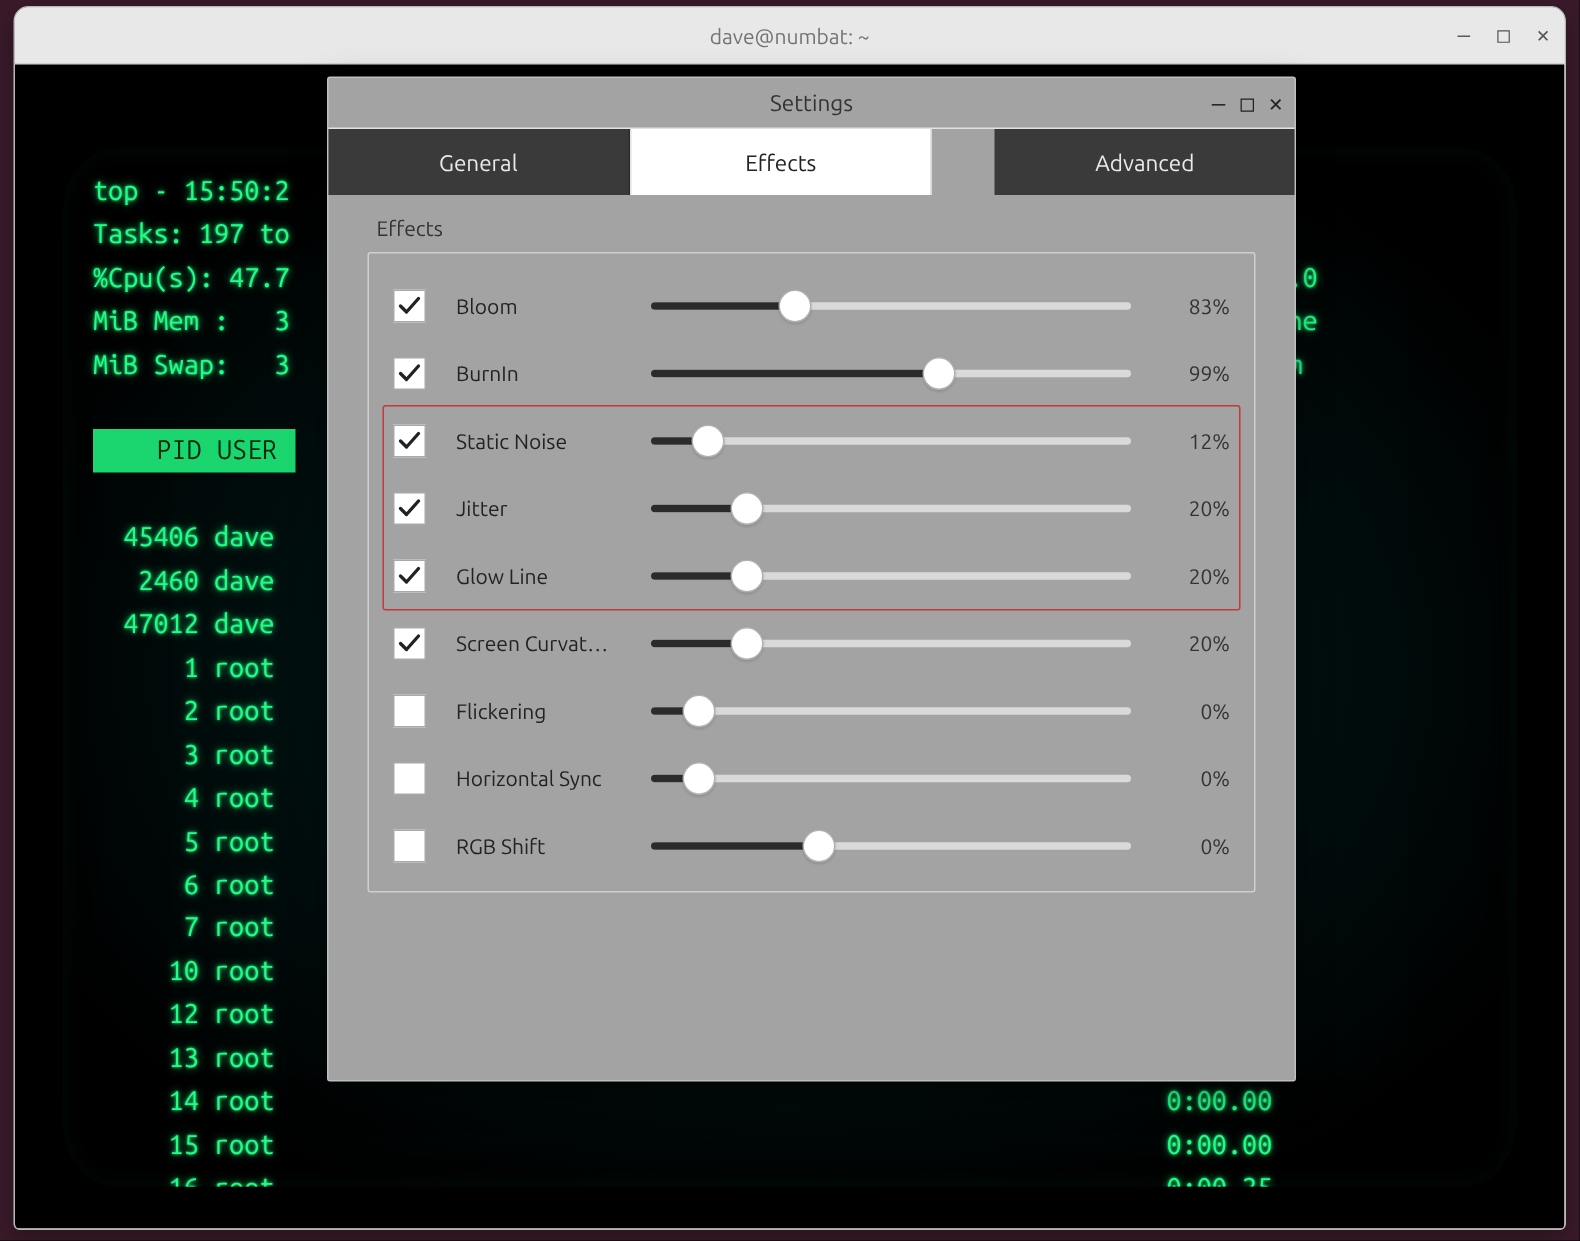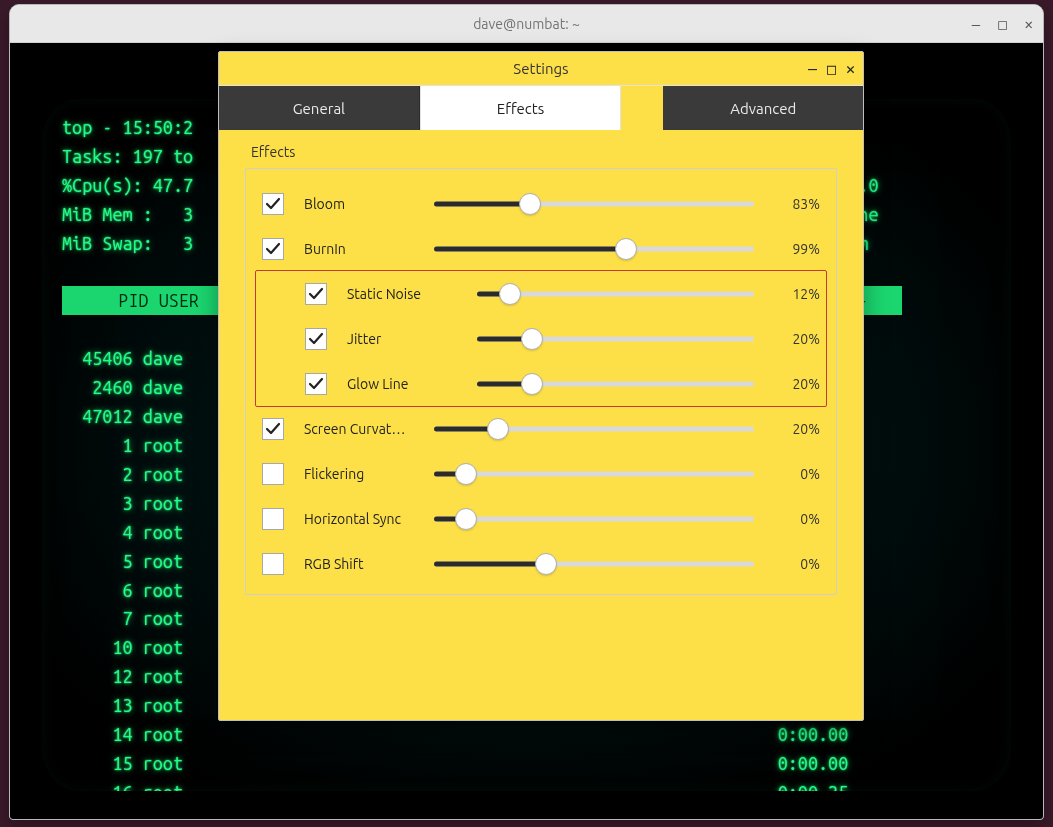--- a/index.html
+++ b/index.html
@@ -59,30 +59,30 @@
     line-height: 28.9px;
     color: #20ff80;
     text-shadow: 0 0 6px #10d060, 0 0 2px #40ffb0;
     white-space: pre;
   }
   .crt-header-row {
     display: inline-block;
     background: #1bd66f;
     color: #002a10;
     text-shadow: none;
-    padding: 0 16px;
+    padding: 0 2px;
     text-align: right;
   }
 
   
   .dialog {
     position: absolute;
     left: 208px; top: 46px;
     width: 646px; height: 670px;
-    background: #fde047;
+    background: #a3a3a3;
     border: 1px solid #bfbfbf;
     border-radius: 2px;
     box-shadow: 0 8px 24px rgba(0,0,0,0.35);
     display: flex; flex-direction: column;
   }
   .dialog-titlebar {
     height: 34px;
     display: flex; align-items: center; justify-content: center;
     position: relative;
     border-bottom: 1px solid #e2e2e2;
@@ -133,21 +133,20 @@
   .effect-row {
     display: flex; align-items: center;
     height: 45px;
     gap: 20px;
     padding: 0 6px;
   }
   .highlight-group {
     border: 1.5px solid #c23a3a;
     border-radius: 2px;
     margin: -1px -1px;
-    padding-left: 43px;
   }
   .chk {
     width: 22px; height: 22px;
     border: 1px solid #a8a8a8;
     background: #fff;
     display: flex; align-items: center; justify-content: center;
     cursor: pointer;
     flex-shrink: 0;
   }
   .chk svg { width: 16px; height: 16px; display: none; }

